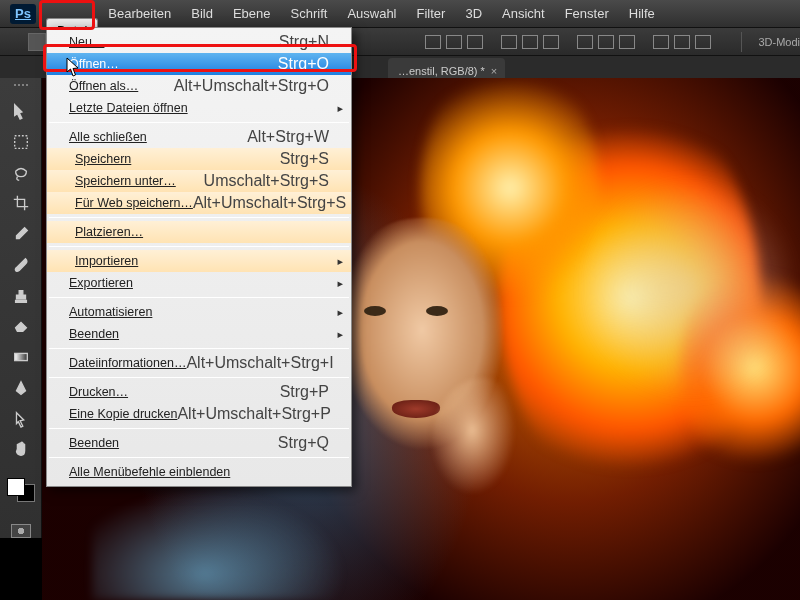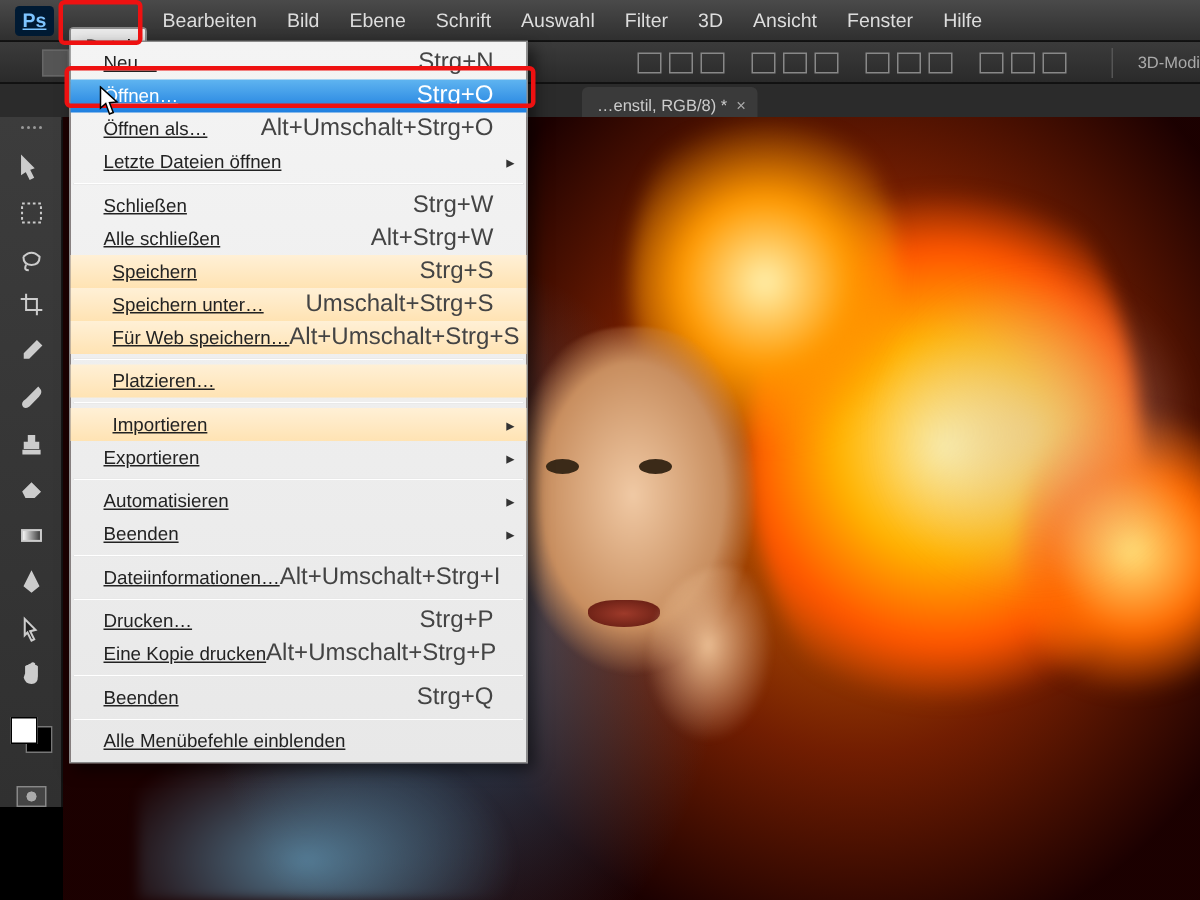--- a/index.html
+++ b/index.html
@@ -230,24 +230,20 @@
     </div>
   <div class="dd-row">
       <span class="lbl">Öffnen als…</span>
       <span class="sc">Alt+Umschalt+Strg+O</span>
     </div>
   <div class="dd-row sub">
       <span class="lbl">Letzte Dateien öffnen</span>
     </div>
   <div class="dd-sep"></div>
   <div class="dd-row">
-      <span class="lbl">Schließen</span>
-      <span class="sc">Strg+W</span>
-    </div>
-  <div class="dd-row">
       <span class="lbl">Alle schließen</span>
       <span class="sc">Alt+Strg+W</span>
     </div>
   <div class="dd-row warm">
       <span class="lbl">Speichern</span>
       <span class="sc">Strg+S</span>
     </div>
   <div class="dd-row warm">
       <span class="lbl">Speichern unter…</span>
       <span class="sc">Umschalt+Strg+S</span>

